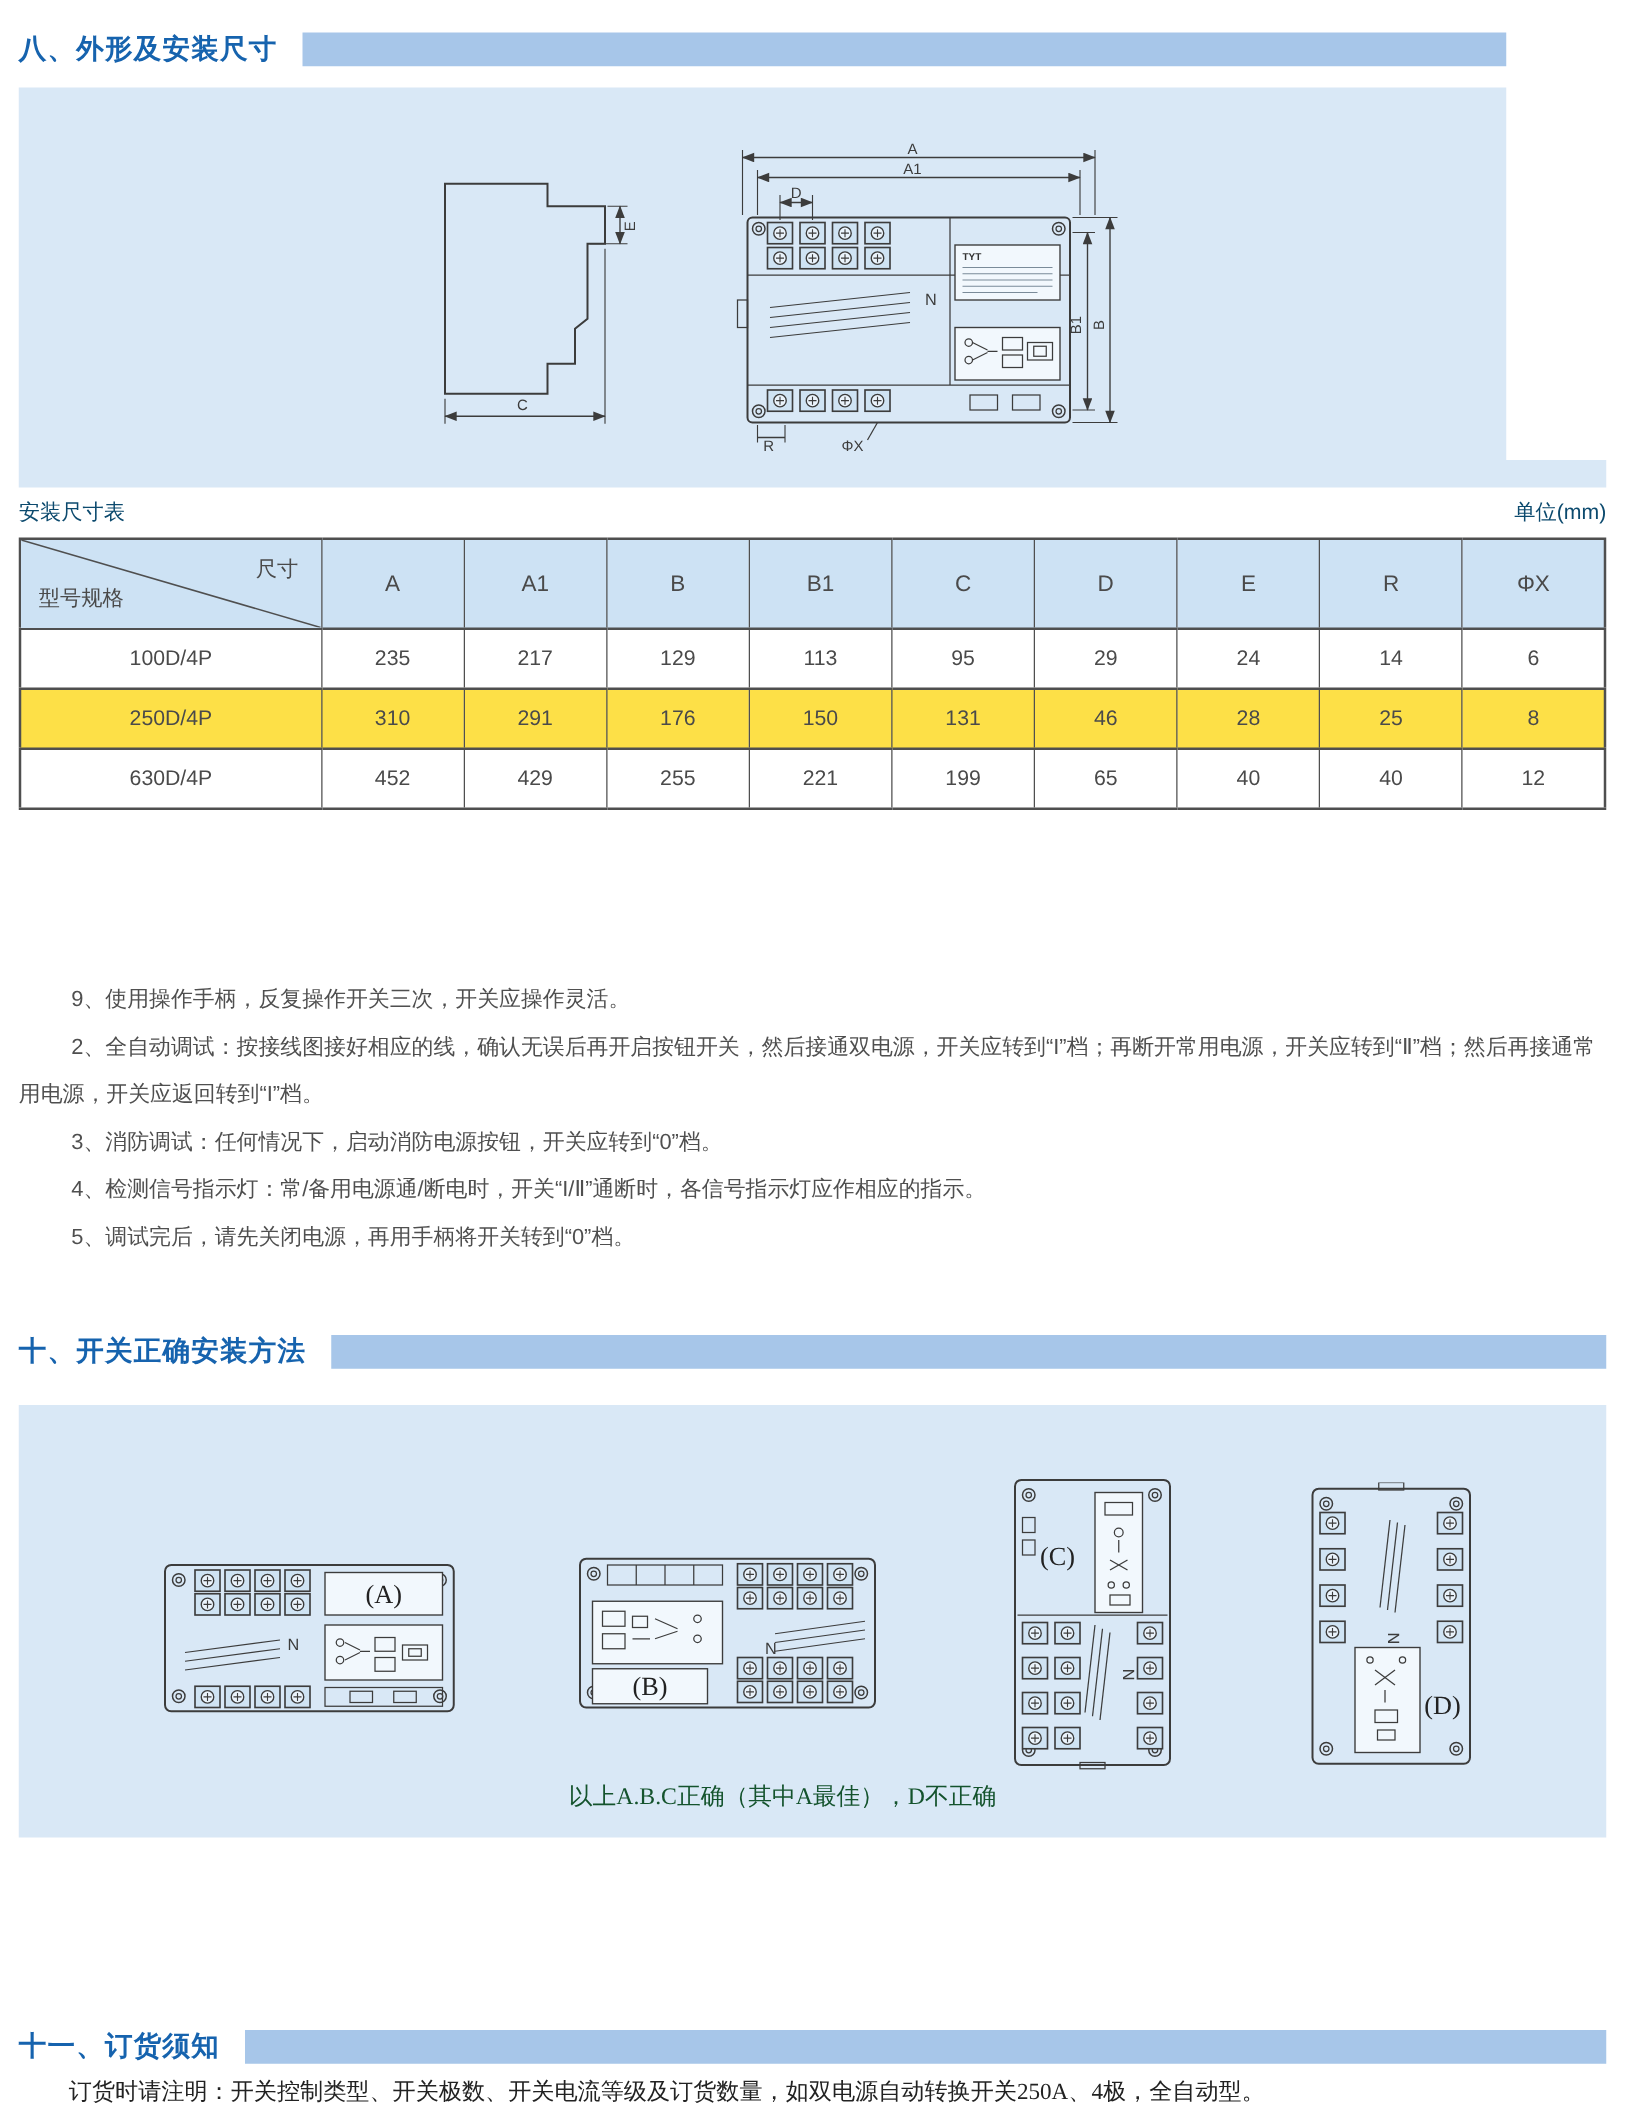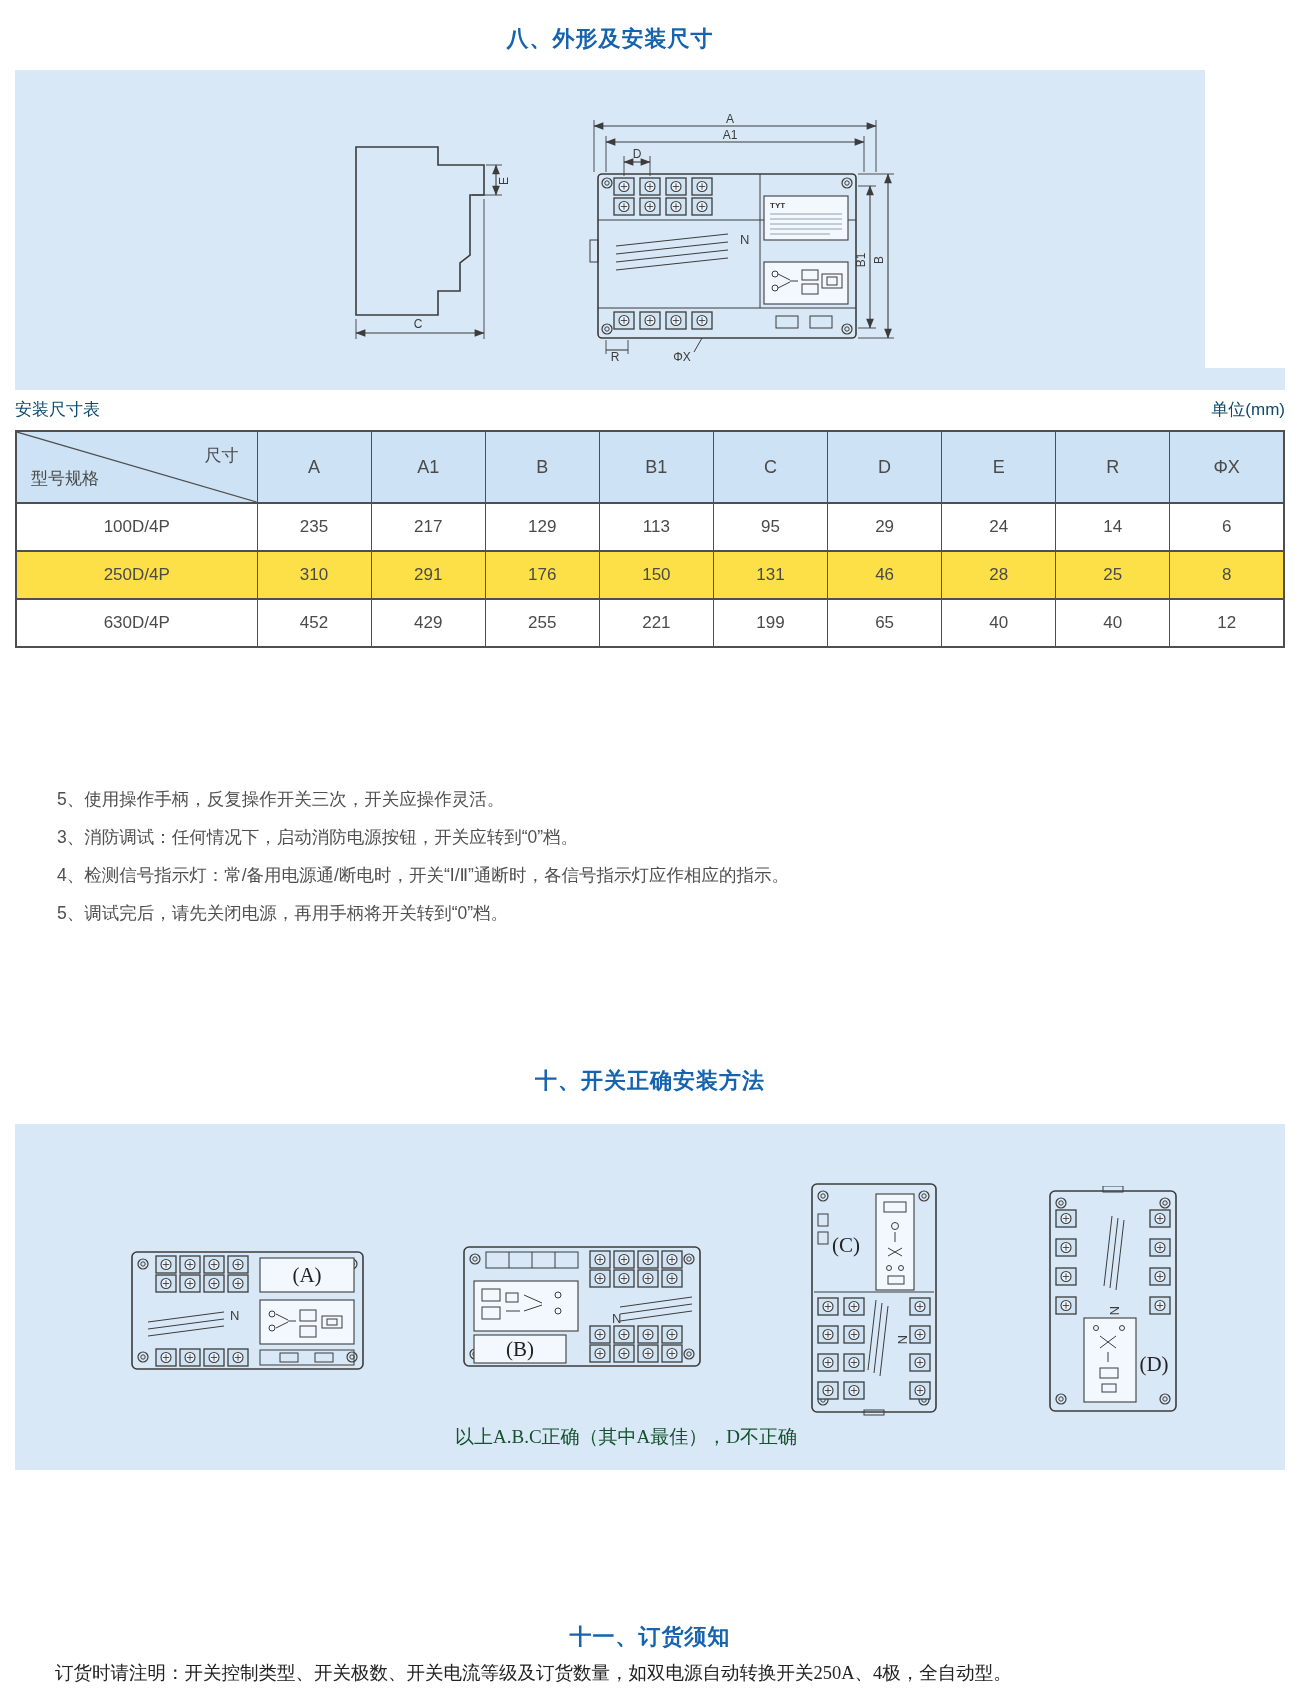--- a/index.html
+++ b/index.html
@@ -1,19 +1,19 @@
 <!DOCTYPE html>
 <html><head>
 <meta charset="utf-8">
 <style>
   html,body{margin:0;padding:0;background:#fff;}
   .page{position:relative;width:1300px;height:1688px;background:#ffffff;overflow:hidden;
         font-family:"Liberation Sans",sans-serif;color:#4a4a4a;}
   
-  .sec{position:absolute;display:flex;align-items:center;height:30px;flex-direction:column;}
+  .sec{position:absolute;display:flex;align-items:center;height:30px;}
   .sec-title{font-size:22px;font-weight:bold;color:#1663ae;letter-spacing:1px;white-space:nowrap;}
   .sec-bar{flex:1 1 auto;height:27px;background:#a7c6e9;margin-left:20px;}
   
   .panel{position:absolute;background:#d9e8f6;}
   
   .drawing{position:absolute;}
   .outline{fill:none;stroke:#3c3c3c;stroke-width:1.6;}
   .thin{fill:none;stroke:#3c3c3c;stroke-width:1;}
   .plate{fill:#f2f8fd;stroke:#3c3c3c;stroke-width:1.1;}
   .ext{stroke:#3c3c3c;stroke-width:0.9;}
@@ -266,21 +266,22 @@
         <td>199</td>
         <td>65</td>
         <td>40</td>
         <td>40</td>
         <td>12</td>
       </tr>
     </tbody>
   </table>
 
   <div class="items">
-    <p>5、使用操作手柄，反复操作开关三次，开关应操作灵活。</p>
+    <p>9、使用操作手柄，反复操作开关三次，开关应操作灵活。</p>
+    <p>2、全自动调试：按接线图接好相应的线，确认无误后再开启按钮开关，然后接通双电源，开关应转到“I”档；再断开常用电源，开关应转到“Ⅱ”档；然后再接通常用电源，开关应返回转到“I”档。</p>
     <p>3、消防调试：任何情况下，启动消防电源按钮，开关应转到“0”档。</p>
     <p>4、检测信号指示灯：常/备用电源通/断电时，开关“I/Ⅱ”通断时，各信号指示灯应作相应的指示。</p>
     <p>5、调试完后，请先关闭电源，再用手柄将开关转到“0”档。</p>
   </div>
 
   <div class="sec" style="top:1066px;left:15px;width:1270px;">
     <span class="sec-title">十、开关正确安装方法</span>
     <div class="sec-bar"></div>
   </div>
 

